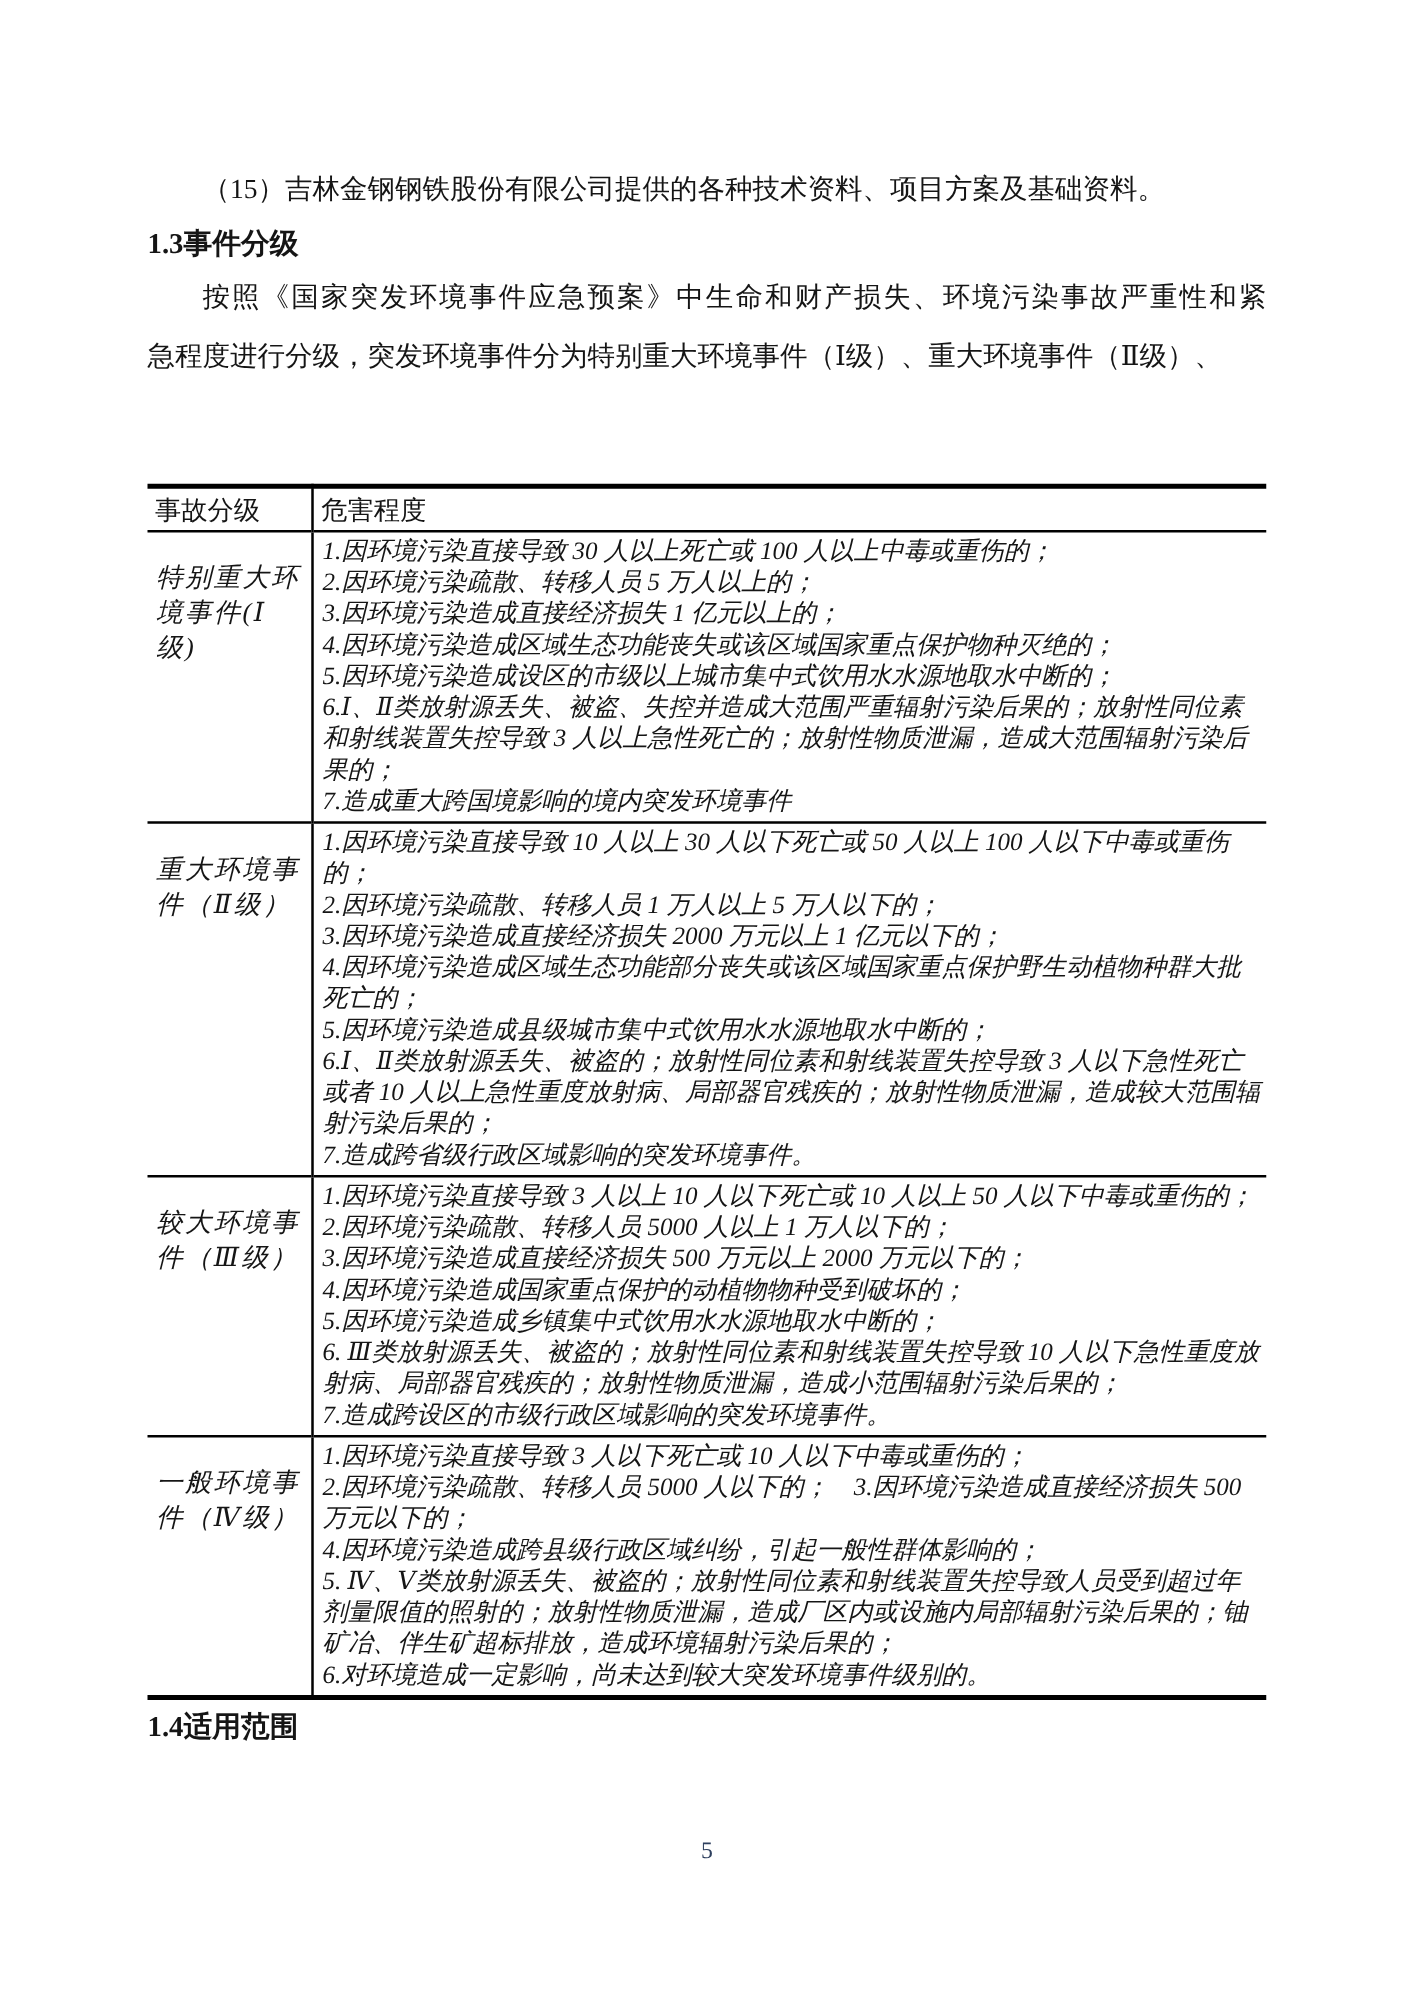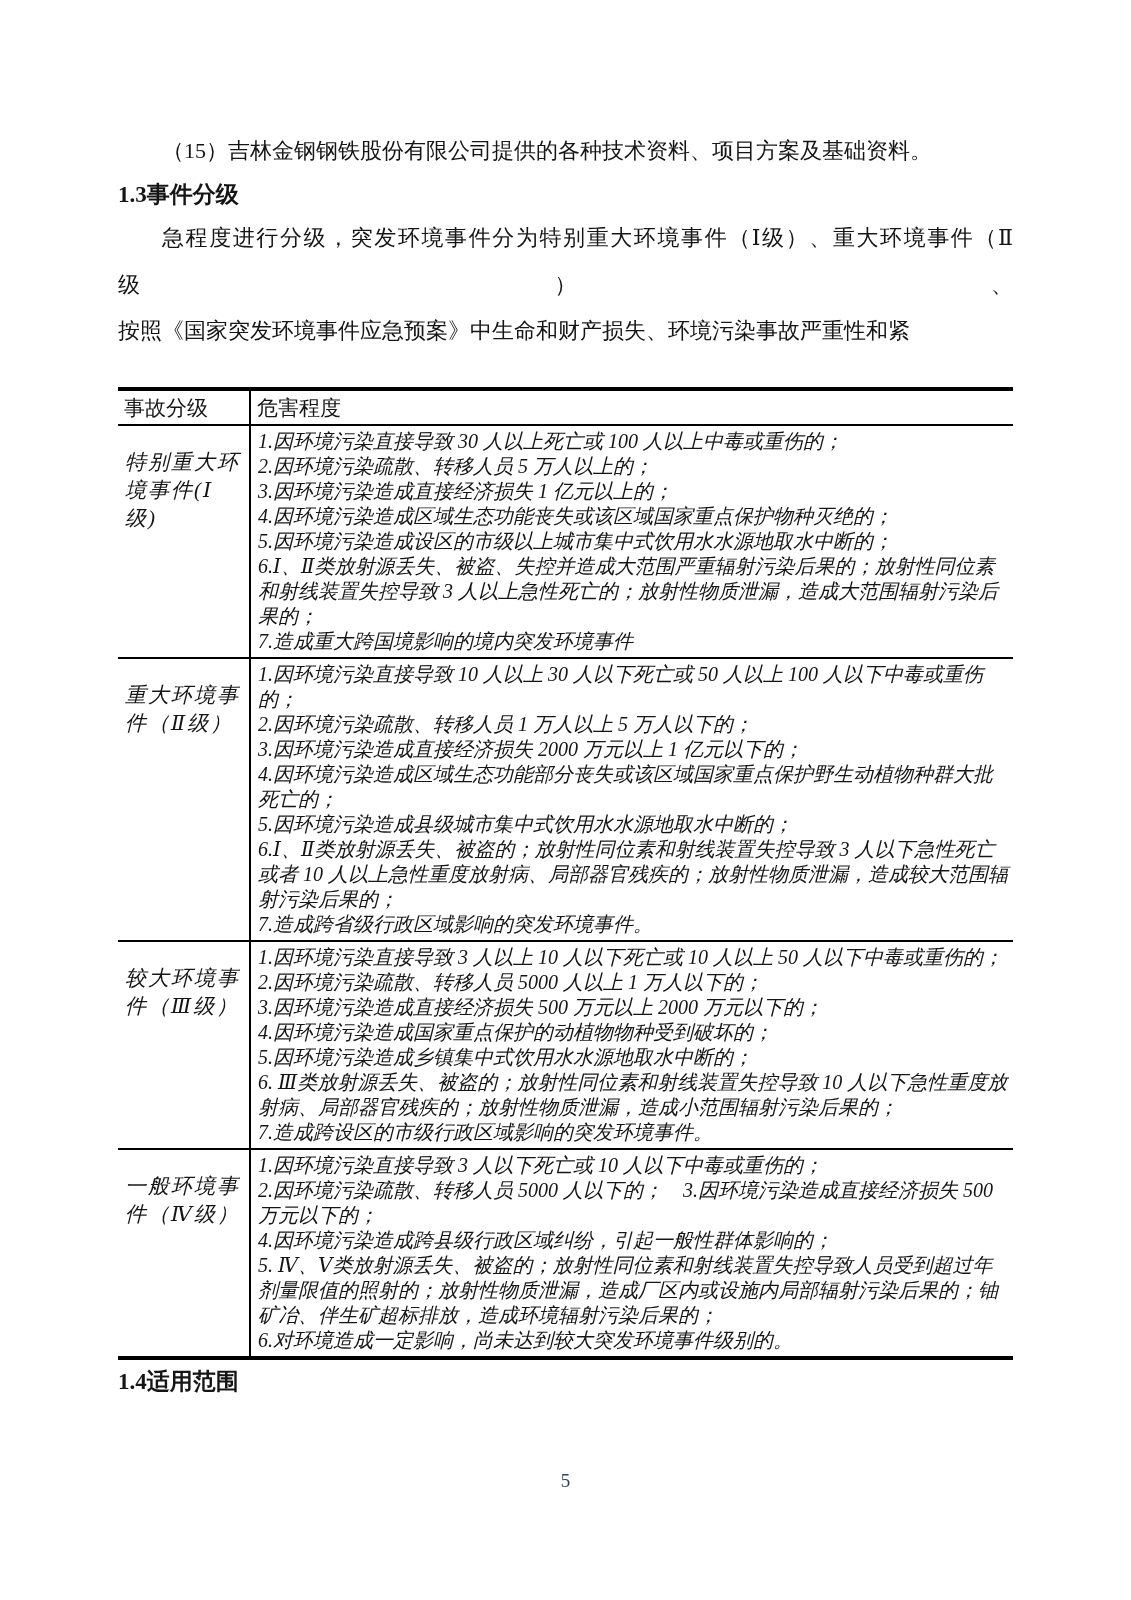--- a/index.html
+++ b/index.html
@@ -69,22 +69,22 @@
 </head>
 <body>
 
 <div class="page">
 
   <div class="intro">（15）吉林金钢钢铁股份有限公司提供的各种技术资料、项目方案及基础资料。</div>
 
   <div class="h-sec" id="h13">1.3事件分级</div>
 
   <div class="para" id="p13">
+      <div class="para-line jline">按照《国家突发环境事件应急预案》中生命和财产损失、环境污染事故严重性和紧</div>
       <div class="para-line jline">急程度进行分级，突发环境事件分为特别重大环境事件（Ⅰ级）、重大环境事件（Ⅱ级）、</div>
-      <div class="para-line jline">按照《国家突发环境事件应急预案》中生命和财产损失、环境污染事故严重性和紧</div>
     </div>
 
 
   <table class="acc-table">
     <colgroup>
         <col class="c1">
         <col class="c2">
       </colgroup>
     <thead>
       <tr>

